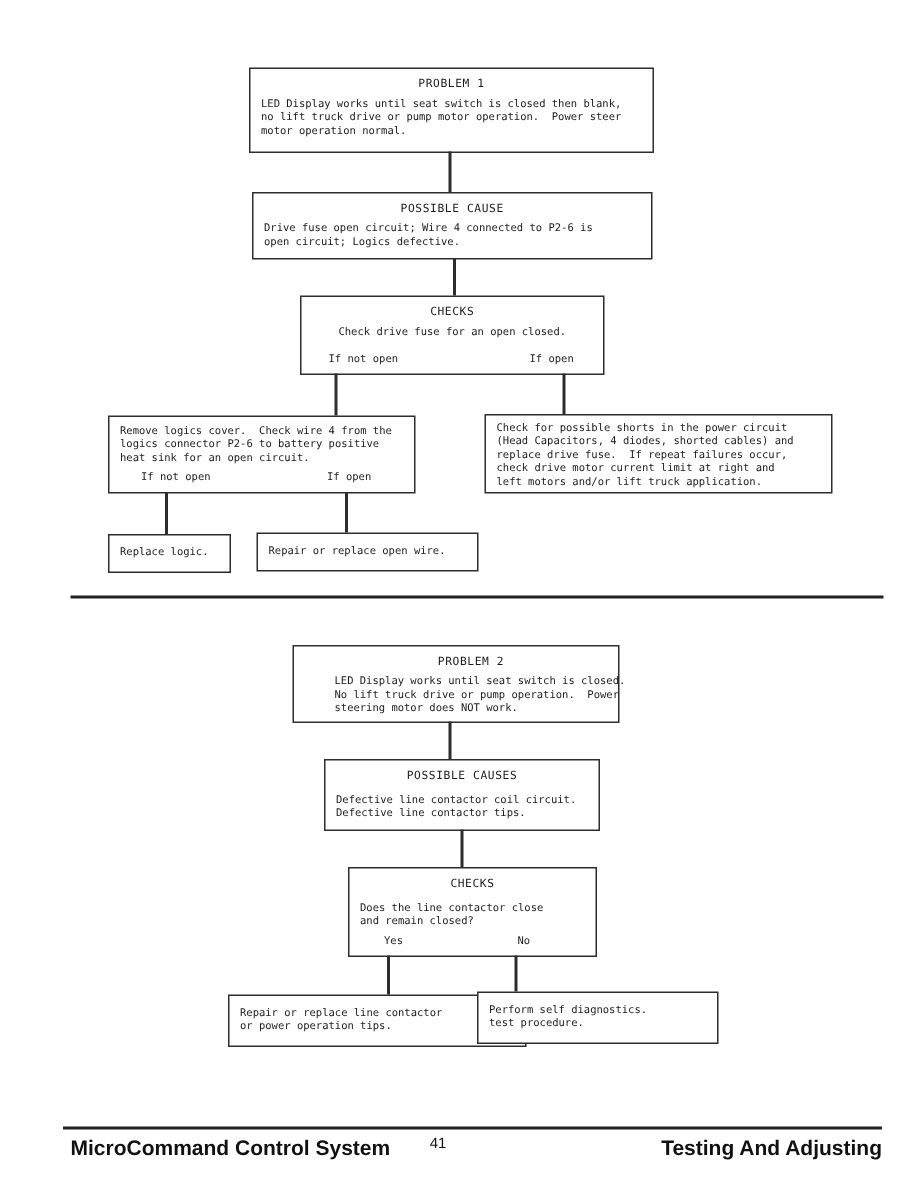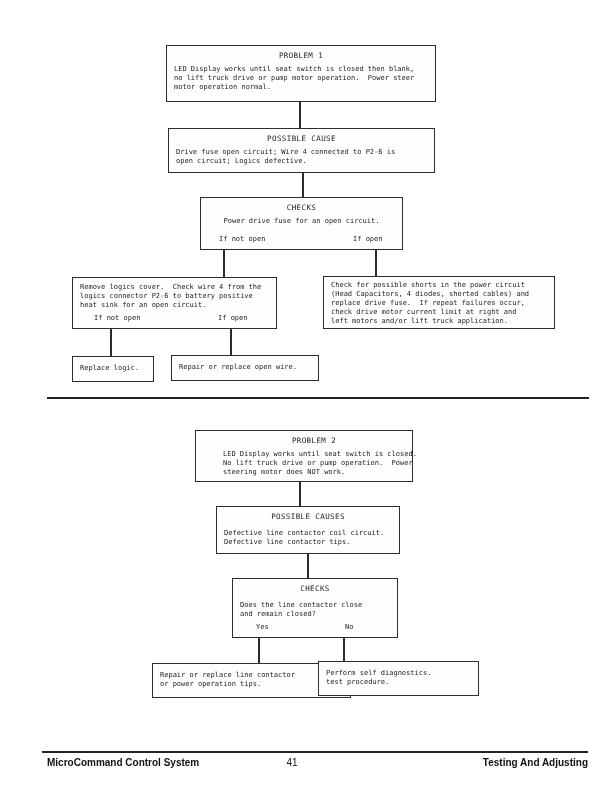--- a/index.html
+++ b/index.html
@@ -24,21 +24,21 @@
   pre.center { text-align:center; margin-left:0; }
   pre.gap { margin-top:8px; }
   pre.tight { line-height:9px; margin-top:4px; }
   .branch {
     position:absolute; bottom:6px; font-size:7px; white-space:pre;
   }
   .vline { position:absolute; width:1.5px; background:#2d2d2d; }
   .hrule { position:absolute; background:#232323; }
   .footer-text {
     position:absolute; font-family:"Liberation Sans", sans-serif;
-    font-size:10px; color:#111;
+    font-size:14px; color:#111;
   }
   .bold { font-weight:bold; }
 </style>
 </head>
 <body>
 
 <div class="fbox" style="left:166px; top:45px; width:270px; height:57px;">
   <div class="ftitle">PROBLEM 1</div>
   <pre class="fbody">LED Display works until seat switch is closed then blank,
 no lift truck drive or pump motor operation.  Power steer
@@ -50,21 +50,21 @@
 <div class="fbox" style="left:168px; top:128px; width:267px; height:45px;">
   <div class="ftitle">POSSIBLE CAUSE</div>
   <pre class="fbody">Drive fuse open circuit; Wire 4 connected to P2-6 is
 open circuit; Logics defective.</pre>
 </div>
 
 <div class="vline" style="left:302px; top:172px; height:26px;"></div>
 
 <div class="fbox" style="left:200px; top:197px; width:203px; height:53px;">
   <div class="ftitle">CHECKS</div>
-  <pre class="fbody center">Power drive fuse for an open circuit.</pre>
+  <pre class="fbody center">Check drive fuse for an open closed.</pre>
   <span class="branch" style="left:18px;">If not open</span>
   <span class="branch" style="left:152px;">If open</span>
 </div>
 
 <div class="vline" style="left:223px; top:249px; height:29px;"></div>
 <div class="vline" style="left:375px; top:249px; height:28px;"></div>
 
 <div class="fbox" style="left:72px; top:277px; width:205px; height:52px;">
   <pre class="fbody">Remove logics cover.  Check wire 4 from the
 logics connector P2-6 to battery positive

